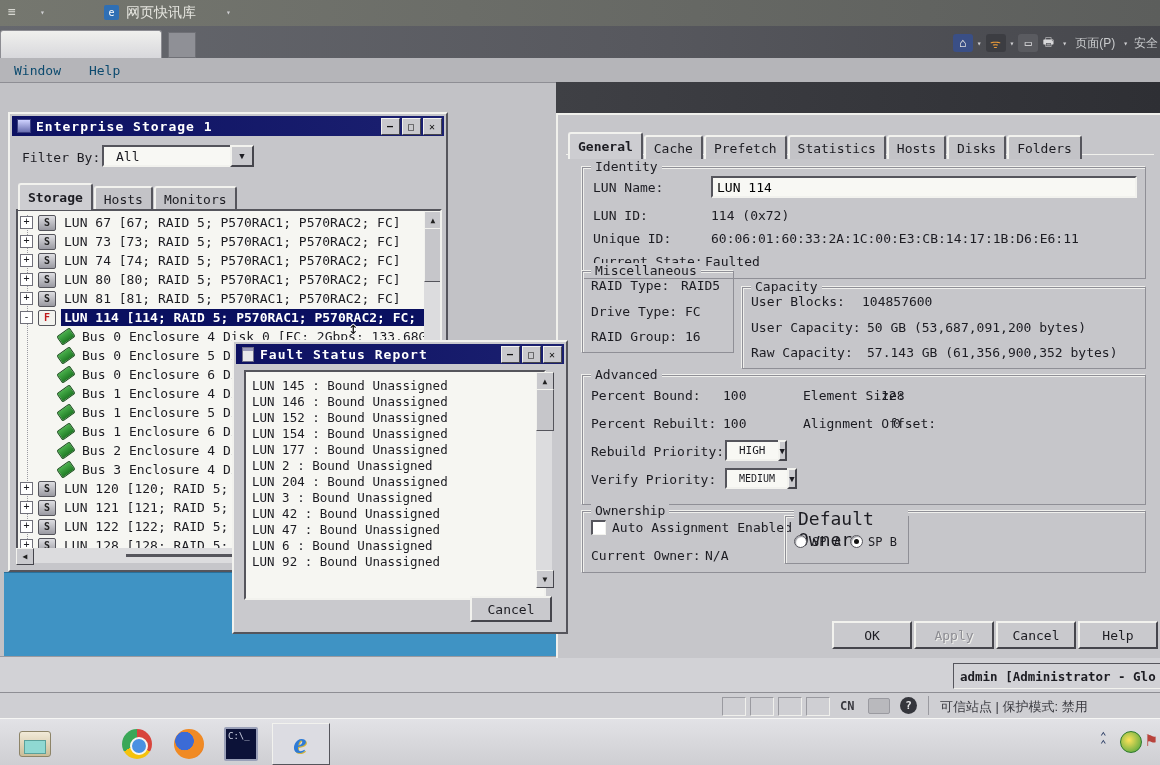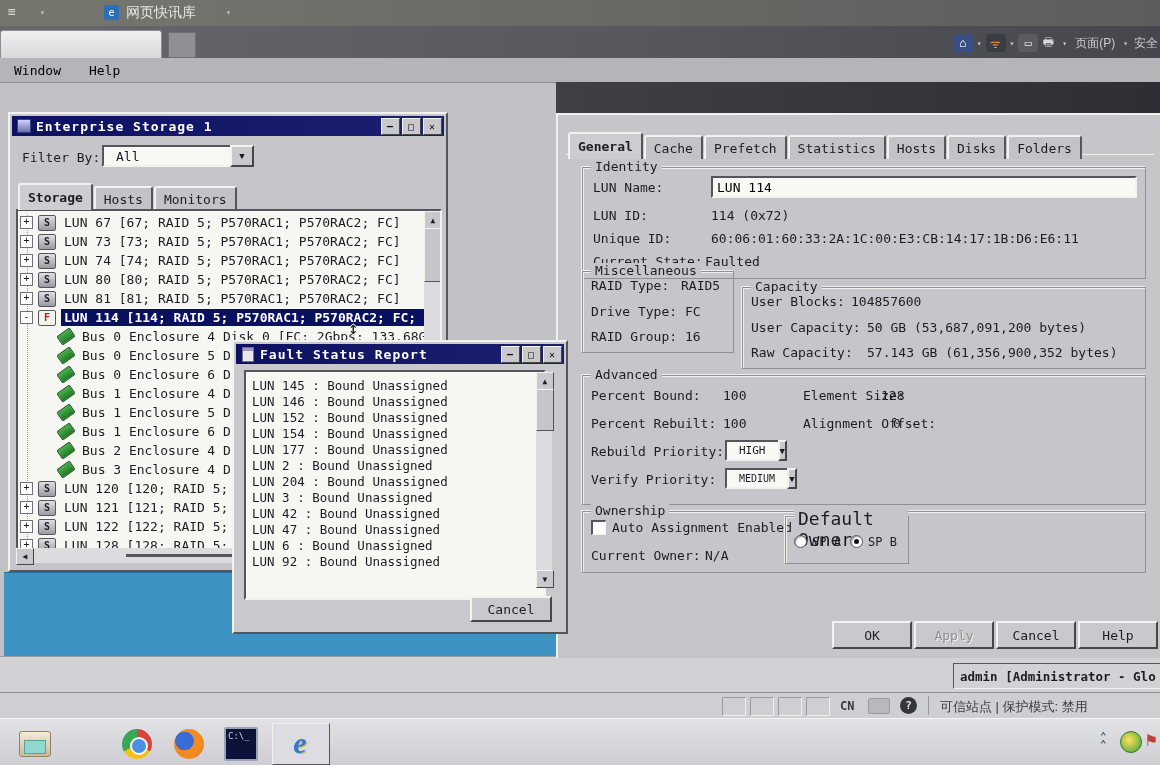--- a/index.html
+++ b/index.html
@@ -80,21 +80,21 @@
       <span class="caret">▾</span>
       <span class="chrome-ico" style="background:#5a5b60;color:#e8e8ea;">▭</span>
       <span class="chrome-ico" style="background:#4a4b50;color:#d8d8da;">🖶</span>
       <span class="caret">▾</span>
       <span style="color:#caccce;font-family:'Liberation Sans',sans-serif;font-size:12px;margin:0 4px;">页面(P)</span>
       <span class="caret">▾</span>
       <span style="color:#caccce;font-family:'Liberation Sans',sans-serif;font-size:12px;margin:0 2px;">安全</span>
     </div>
   </div>
 
-  <div class="abs" style="left:0;top:58px;width:1160px;height:24px;background:#b5b5b9;border-bottom:1px solid #8e8e94;display:flex;align-items:center;color:#000000;">
+  <div class="abs" style="left:0;top:58px;width:1160px;height:24px;background:#b5b5b9;border-bottom:1px solid #8e8e94;display:flex;align-items:center;color:#0c4a6e;">
     <span style="margin-left:14px;">Window</span>
     <span style="margin-left:28px;">Help</span>
   </div>
 
   <div class="abs" style="left:556px;top:82px;width:604px;height:31px;background:linear-gradient(90deg,#3f4045,#2e2f34);"></div>
 
   <div class="abs" style="left:4px;top:572px;width:562px;height:86px;background:#3f93c4;border-top:1px solid #2a6f99;"></div>
 
   <div class="abs" style="left:0;top:656px;width:1160px;height:62px;background:#d2d2d6;border-top:1px solid #9a9aa0;"></div>
 
@@ -247,21 +247,21 @@
       <span class="lbl" style="left:98px;top:6px;">RAID5</span>
       <span class="lbl" style="left:8px;top:32px;">Drive Type:</span>
       <span class="lbl" style="left:102px;top:32px;">FC</span>
       <span class="lbl" style="left:8px;top:57px;">RAID Group:</span>
       <span class="lbl" style="left:102px;top:57px;">16</span>
     </div>
 
     <div class="groupbox" style="left:184px;top:172px;width:402px;height:80px;">
       <span class="legend">Capacity</span>
       <span class="lbl" style="left:8px;top:6px;">User Blocks:</span>
-      <span class="lbl" style="left:108px;top:6px;">104857600</span>
+      <span class="lbl" style="left:119px;top:6px;">104857600</span>
       <span class="lbl" style="left:8px;top:32px;">User Capacity:</span>
       <span class="lbl" style="left:124px;top:32px;">50 GB (53,687,091,200 bytes)</span>
       <span class="lbl" style="left:8px;top:57px;">Raw Capacity:</span>
       <span class="lbl" style="left:124px;top:57px;">57.143 GB (61,356,900,352 bytes)</span>
     </div>
 
     <div class="groupbox" style="left:24px;top:260px;width:562px;height:128px;">
       <span class="legend">Advanced</span>
       <span class="lbl" style="left:8px;top:12px;">Percent Bound:</span>
       <span class="lbl" style="left:140px;top:12px;">100</span>

